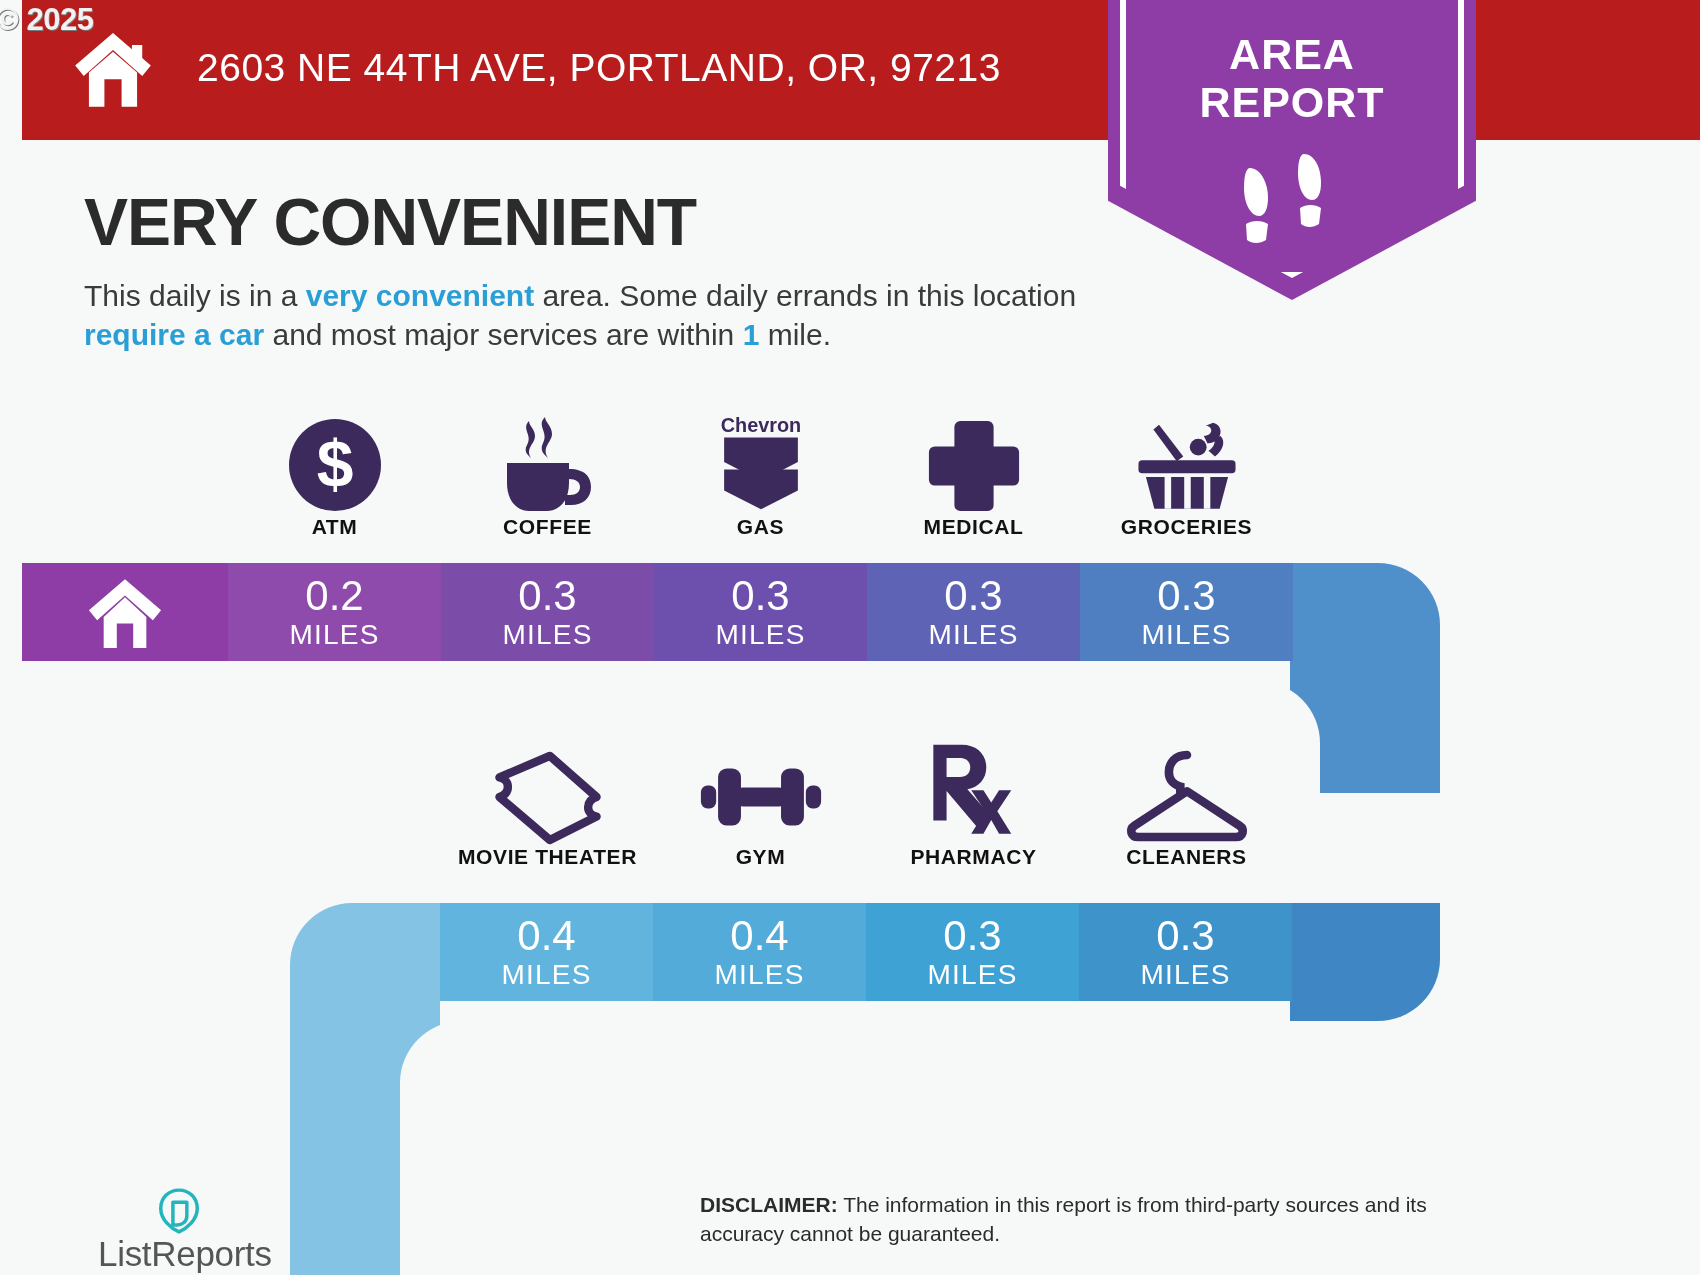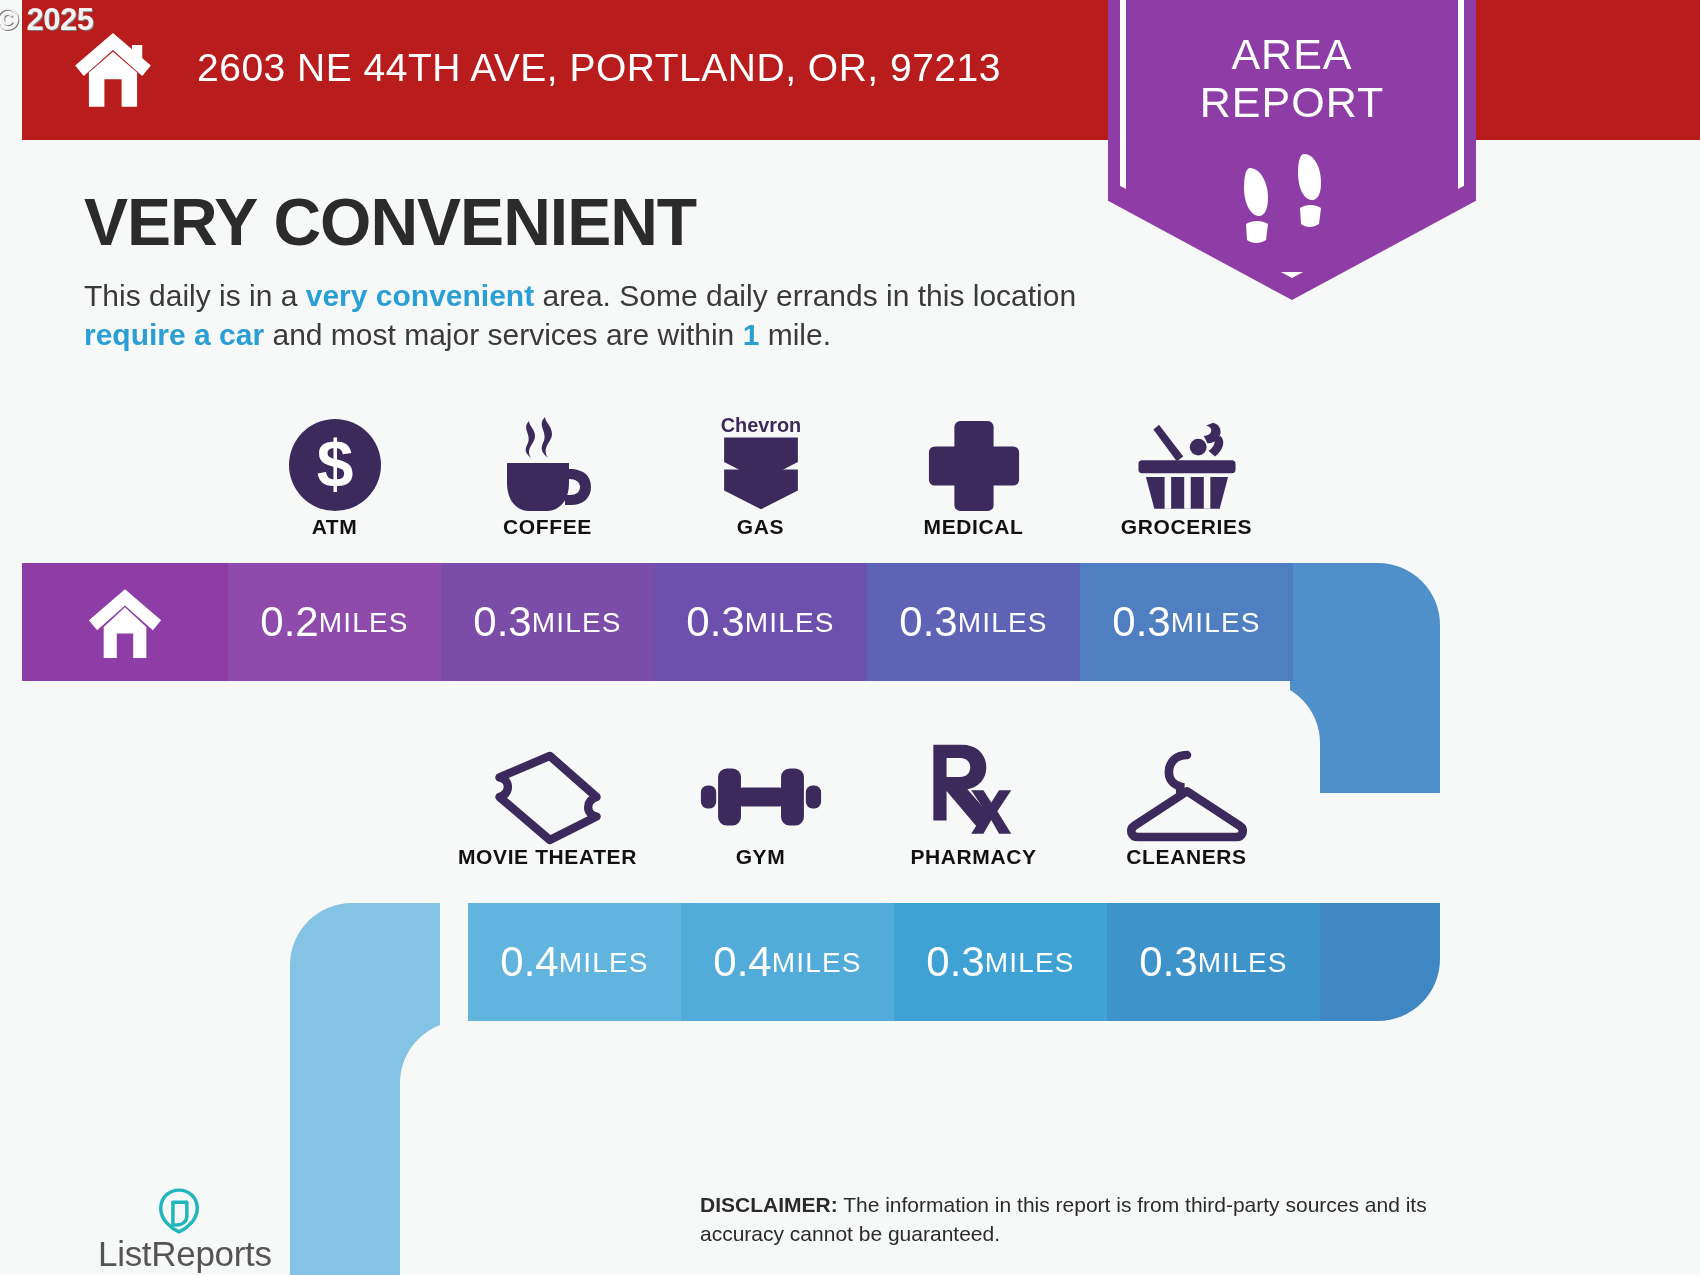--- a/index.html
+++ b/index.html
@@ -38,21 +38,21 @@
     z-index: 20;
   }
   .badge-inner {
     position: absolute; left: 12px; top: 0px; width: 344px; height: 288px;
     border: 6px solid #ffffff;
     border-top: none;
     clip-path: polygon(0 0, 100% 0, 100% 68%, 50% 100%, 0 68%);
   }
   .badge-text {
     position: absolute; top: 40px; width: 368px; text-align: center;
-    color: #fff; font-size: 43px; line-height: 48px; font-weight: 400;
+    color: #fff; font-size: 43px; line-height: 48px; font-weight: 700;
     letter-spacing: 1px;
   }
   .footprints { position: absolute; left: 128px; top: 160px; width: 110px; height: 105px; }
 
   
   .headline {
     position: absolute; left: 84px; top: 184px;
     font-size: 66px; font-weight: 700; color: #2b2b2b;
     letter-spacing: -1px;
   }
@@ -73,21 +73,21 @@
   
   .bar1 {
     position: absolute; left: 22px; top: 563px; width: 1418px; height: 118px;
     border-top-right-radius: 0; display: flex;
   }
   .bar1-round {
     position: absolute; left: 1290px; top: 563px; width: 150px; height: 230px;
     background: #4f8fca; border-top-right-radius: 62px;
   }
   .seg {
-    height: 118px; display: flex; 
+    height: 98px; display: flex; flex-direction: column;
     align-items: center; justify-content: center; color: #fff;
     position: relative; z-index: 2;
   }
   .seg .num { font-size: 42px; line-height: 44px; font-weight: 400; }
   .seg .unit { font-size: 28px; letter-spacing: 1.2px; margin-top: 1px; text-align: center; }
   .home-seg { display: flex; align-items: center; justify-content: center; }
 
   .bar2-wrap { position: absolute; left: 290px; top: 903px; width: 1150px; height: 372px; }
   .bar2-row { position: absolute; left: 0; top: 0; height: 118px; display: flex; }
   .bar2-tail {
@@ -288,21 +288,21 @@
         <path d="M65 6 c-12 0 -19 8 -19 18 c0 8 5 13 12 15 l0 8" fill="none" stroke="#3d2a5c" stroke-width="9" stroke-linecap="round"></path>
         <path d="M65 44 L10 80 c-6 4 -4 12 4 12 h102 c8 0 10 -8 4 -12 Z" fill="none" stroke="#3d2a5c" stroke-width="9" stroke-linejoin="round"></path>
       </svg>
     </div>
     <div class="icon-label">CLEANERS</div>
   </div>
 
   <div class="bar2-wrap">
     <div class="bar2-tail"></div>
     <div class="bar2-right"></div>
-    <div class="bar2-row" style="left:150px;margin-left:28px;">
+    <div class="bar2-row" style="left:150px;">
       <div class="seg" style="width:213px; background:#61b4de;">
         <span class="num">0.4</span>
         <span class="unit">MILES</span>
       </div>
       <div class="seg" style="width:213px; background:#52abd8;">
         <span class="num">0.4</span>
         <span class="unit">MILES</span>
       </div>
       <div class="seg" style="width:213px; background:#3ea2d4;">
         <span class="num">0.3</span>

